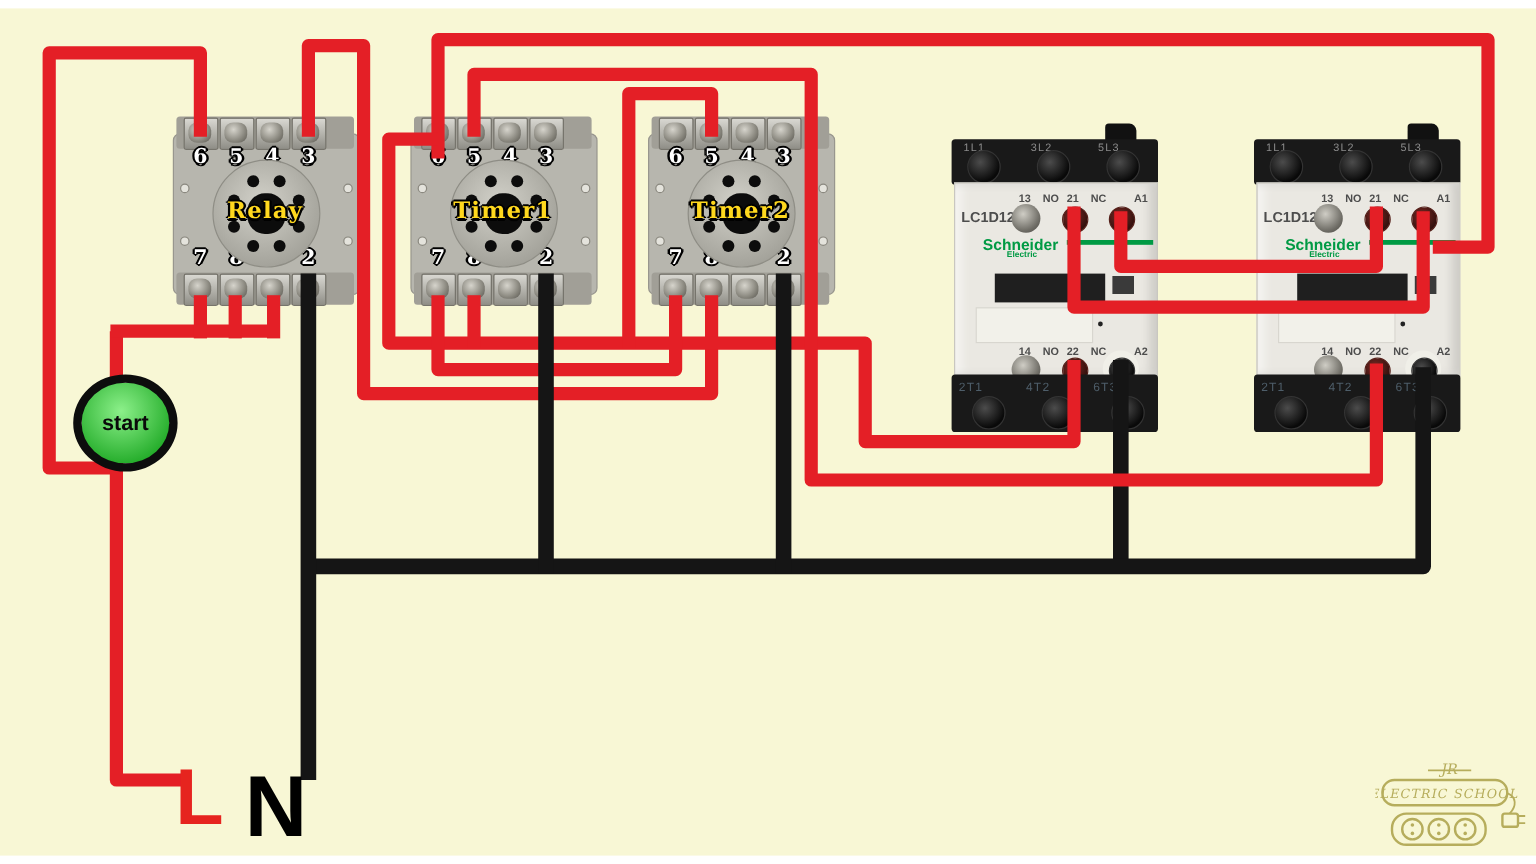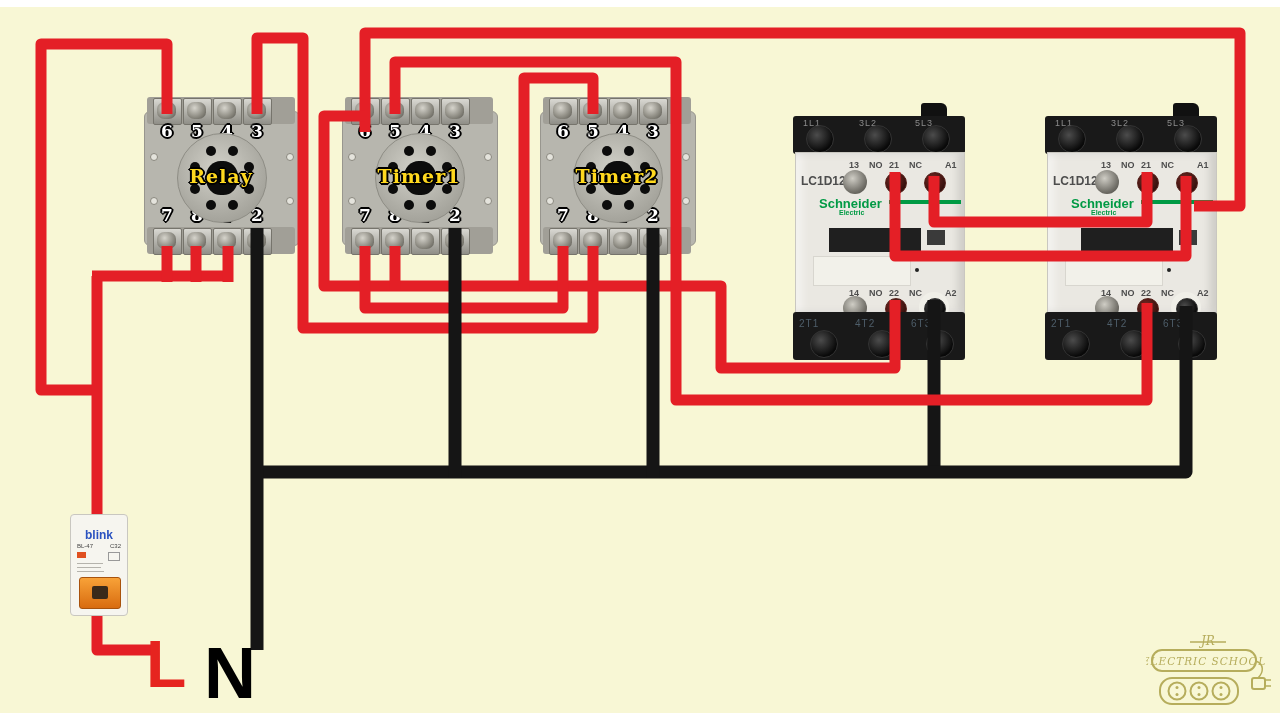--- a/index.html
+++ b/index.html
@@ -79,34 +79,24 @@
         <polyline points="593,114 593,78 524,78 524,290" fill="none" stroke="#e41f26" stroke-width="11" stroke-linejoin="round"></polyline>
         <polyline points="934,176 934,222 1147,222 1147,172" fill="none" stroke="#e41f26" stroke-width="11" stroke-linejoin="round"></polyline>
         <polyline points="895,172 895,256 1186,256 1186,176" fill="none" stroke="#e41f26" stroke-width="11" stroke-linejoin="round"></polyline>
       </g>
       <g>
         <polyline points="455,228 455,478" fill="none" stroke="#151515" stroke-width="13" stroke-linejoin="round"></polyline>
         <polyline points="653,228 653,478" fill="none" stroke="#151515" stroke-width="13" stroke-linejoin="round"></polyline>
       </g>
     </svg>
 
-
-  <div class="breaker">
-    <div class="abs" style="left:0;top:13px;width:100%;text-align:center;font-size:12px;font-weight:bold;color:#2a52c0;">blink</div>
-    <div class="abs" style="left:6px;top:28px;font-size:6px;color:#444;">BL-47</div>
-    <div class="abs" style="right:6px;top:28px;font-size:6px;color:#444;">C32</div>
-    <div class="abs" style="left:6px;top:37px;width:9px;height:6px;background:#e05020;"></div>
-    <div class="abs" style="right:7px;top:37px;width:10px;height:7px;border:1px solid #999;"></div>
-    <div class="abs" style="left:6px;top:48px;width:26px;height:1px;background:#b5b3ac;"></div>
-    <div class="abs" style="left:6px;top:52px;width:24px;height:1px;background:#b5b3ac;"></div>
-    <div class="abs" style="left:6px;top:56px;width:27px;height:1px;background:#b5b3ac;"></div>
-    <div class="abs" style="left:8px;top:62px;width:40px;height:30px;border-radius:3px;background:linear-gradient(#f8a238,#d86c10);border:1px solid #a8520c;">
-      <div class="abs" style="left:12px;top:8px;width:16px;height:13px;background:#3a2a1a;border-radius:2px;"></div>
-    </div>
+  <div class="pushbtn" id="btn-start" style="left: 61px; top: 312px; background: radial-gradient(circle at 45% 35%, rgb(140, 240, 138), rgb(37, 173, 43) 75%);">
+    <span>start</span>
   </div>
+
 
   <div class="ltr" style="left:146px;top:626px;font-size:66px;color:#e6241f;">L</div>
   <div class="ltr" style="left:204px;top:632px;font-size:72px;color:#000000;">N</div>
 
   <svg class="wm" width="126" height="76" viewBox="0 0 126 76">
     <g stroke="#b3aa56" fill="none" stroke-width="2">
       <rect x="6" y="16" width="104" height="21" rx="10"></rect>
       <rect x="14" y="44" width="78" height="26" rx="12"></rect>
       <circle cx="31" cy="57" r="8.5"></circle>
         <circle cx="53" cy="57" r="8.5"></circle>

